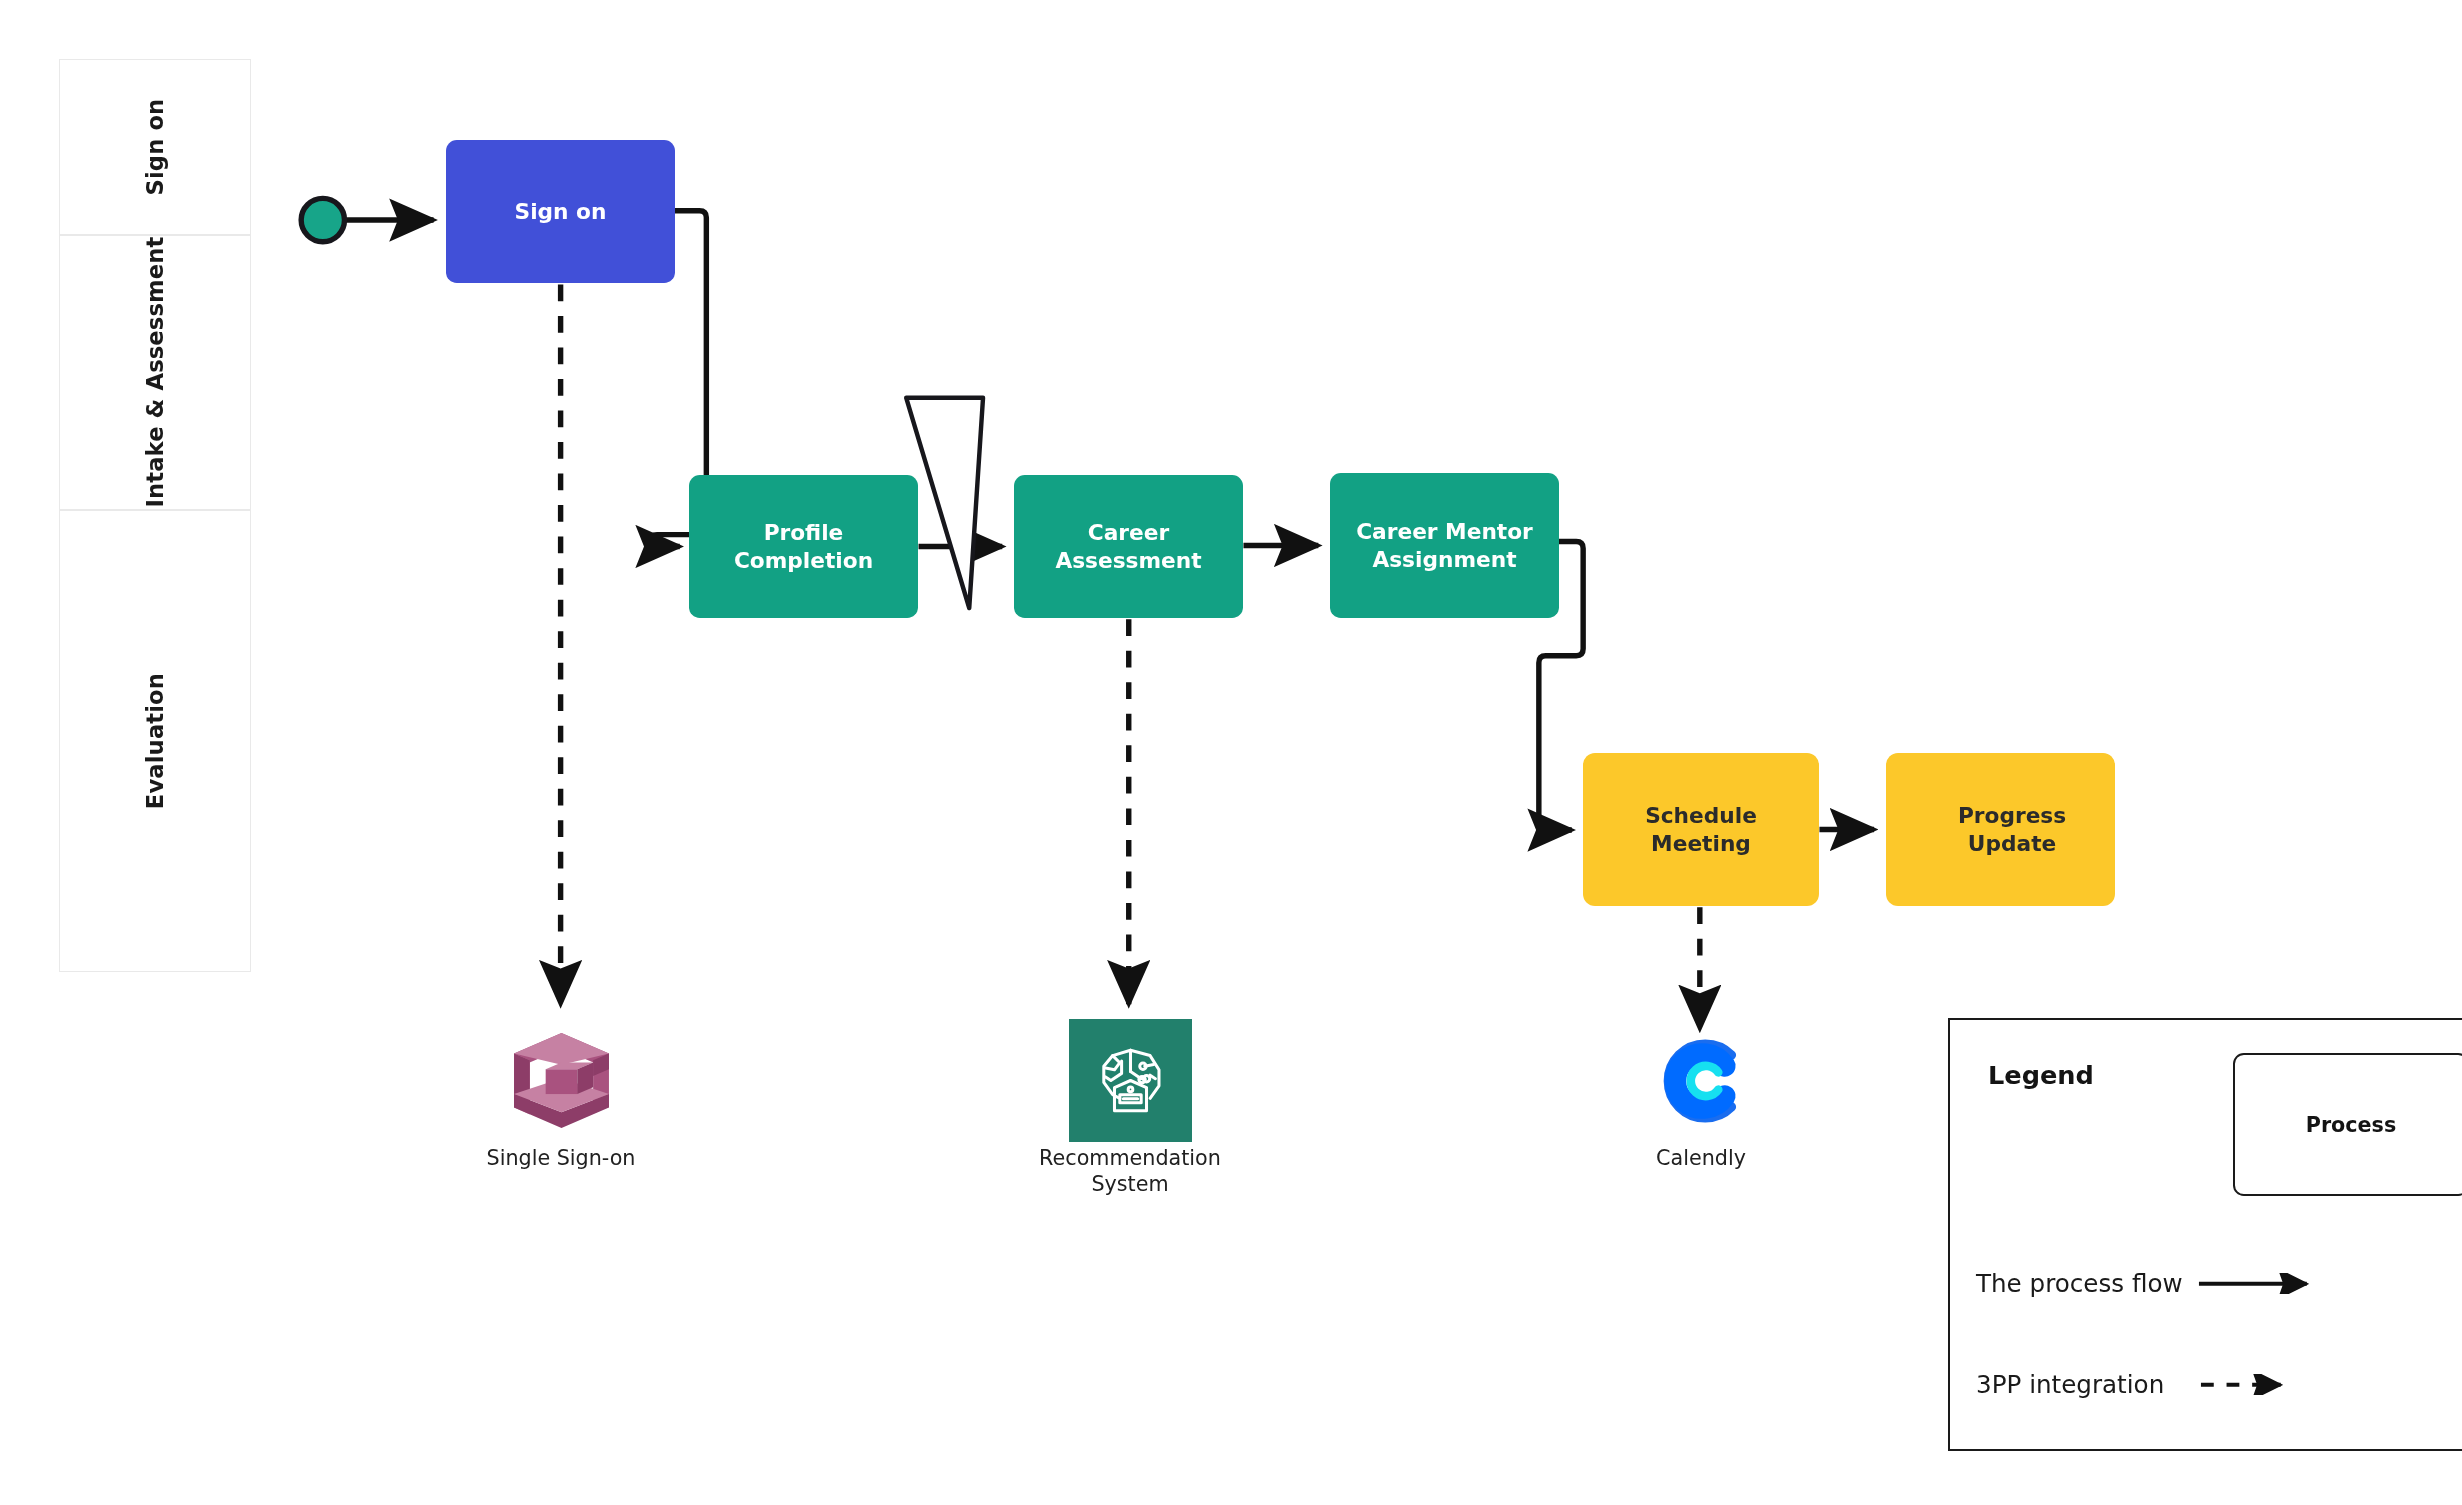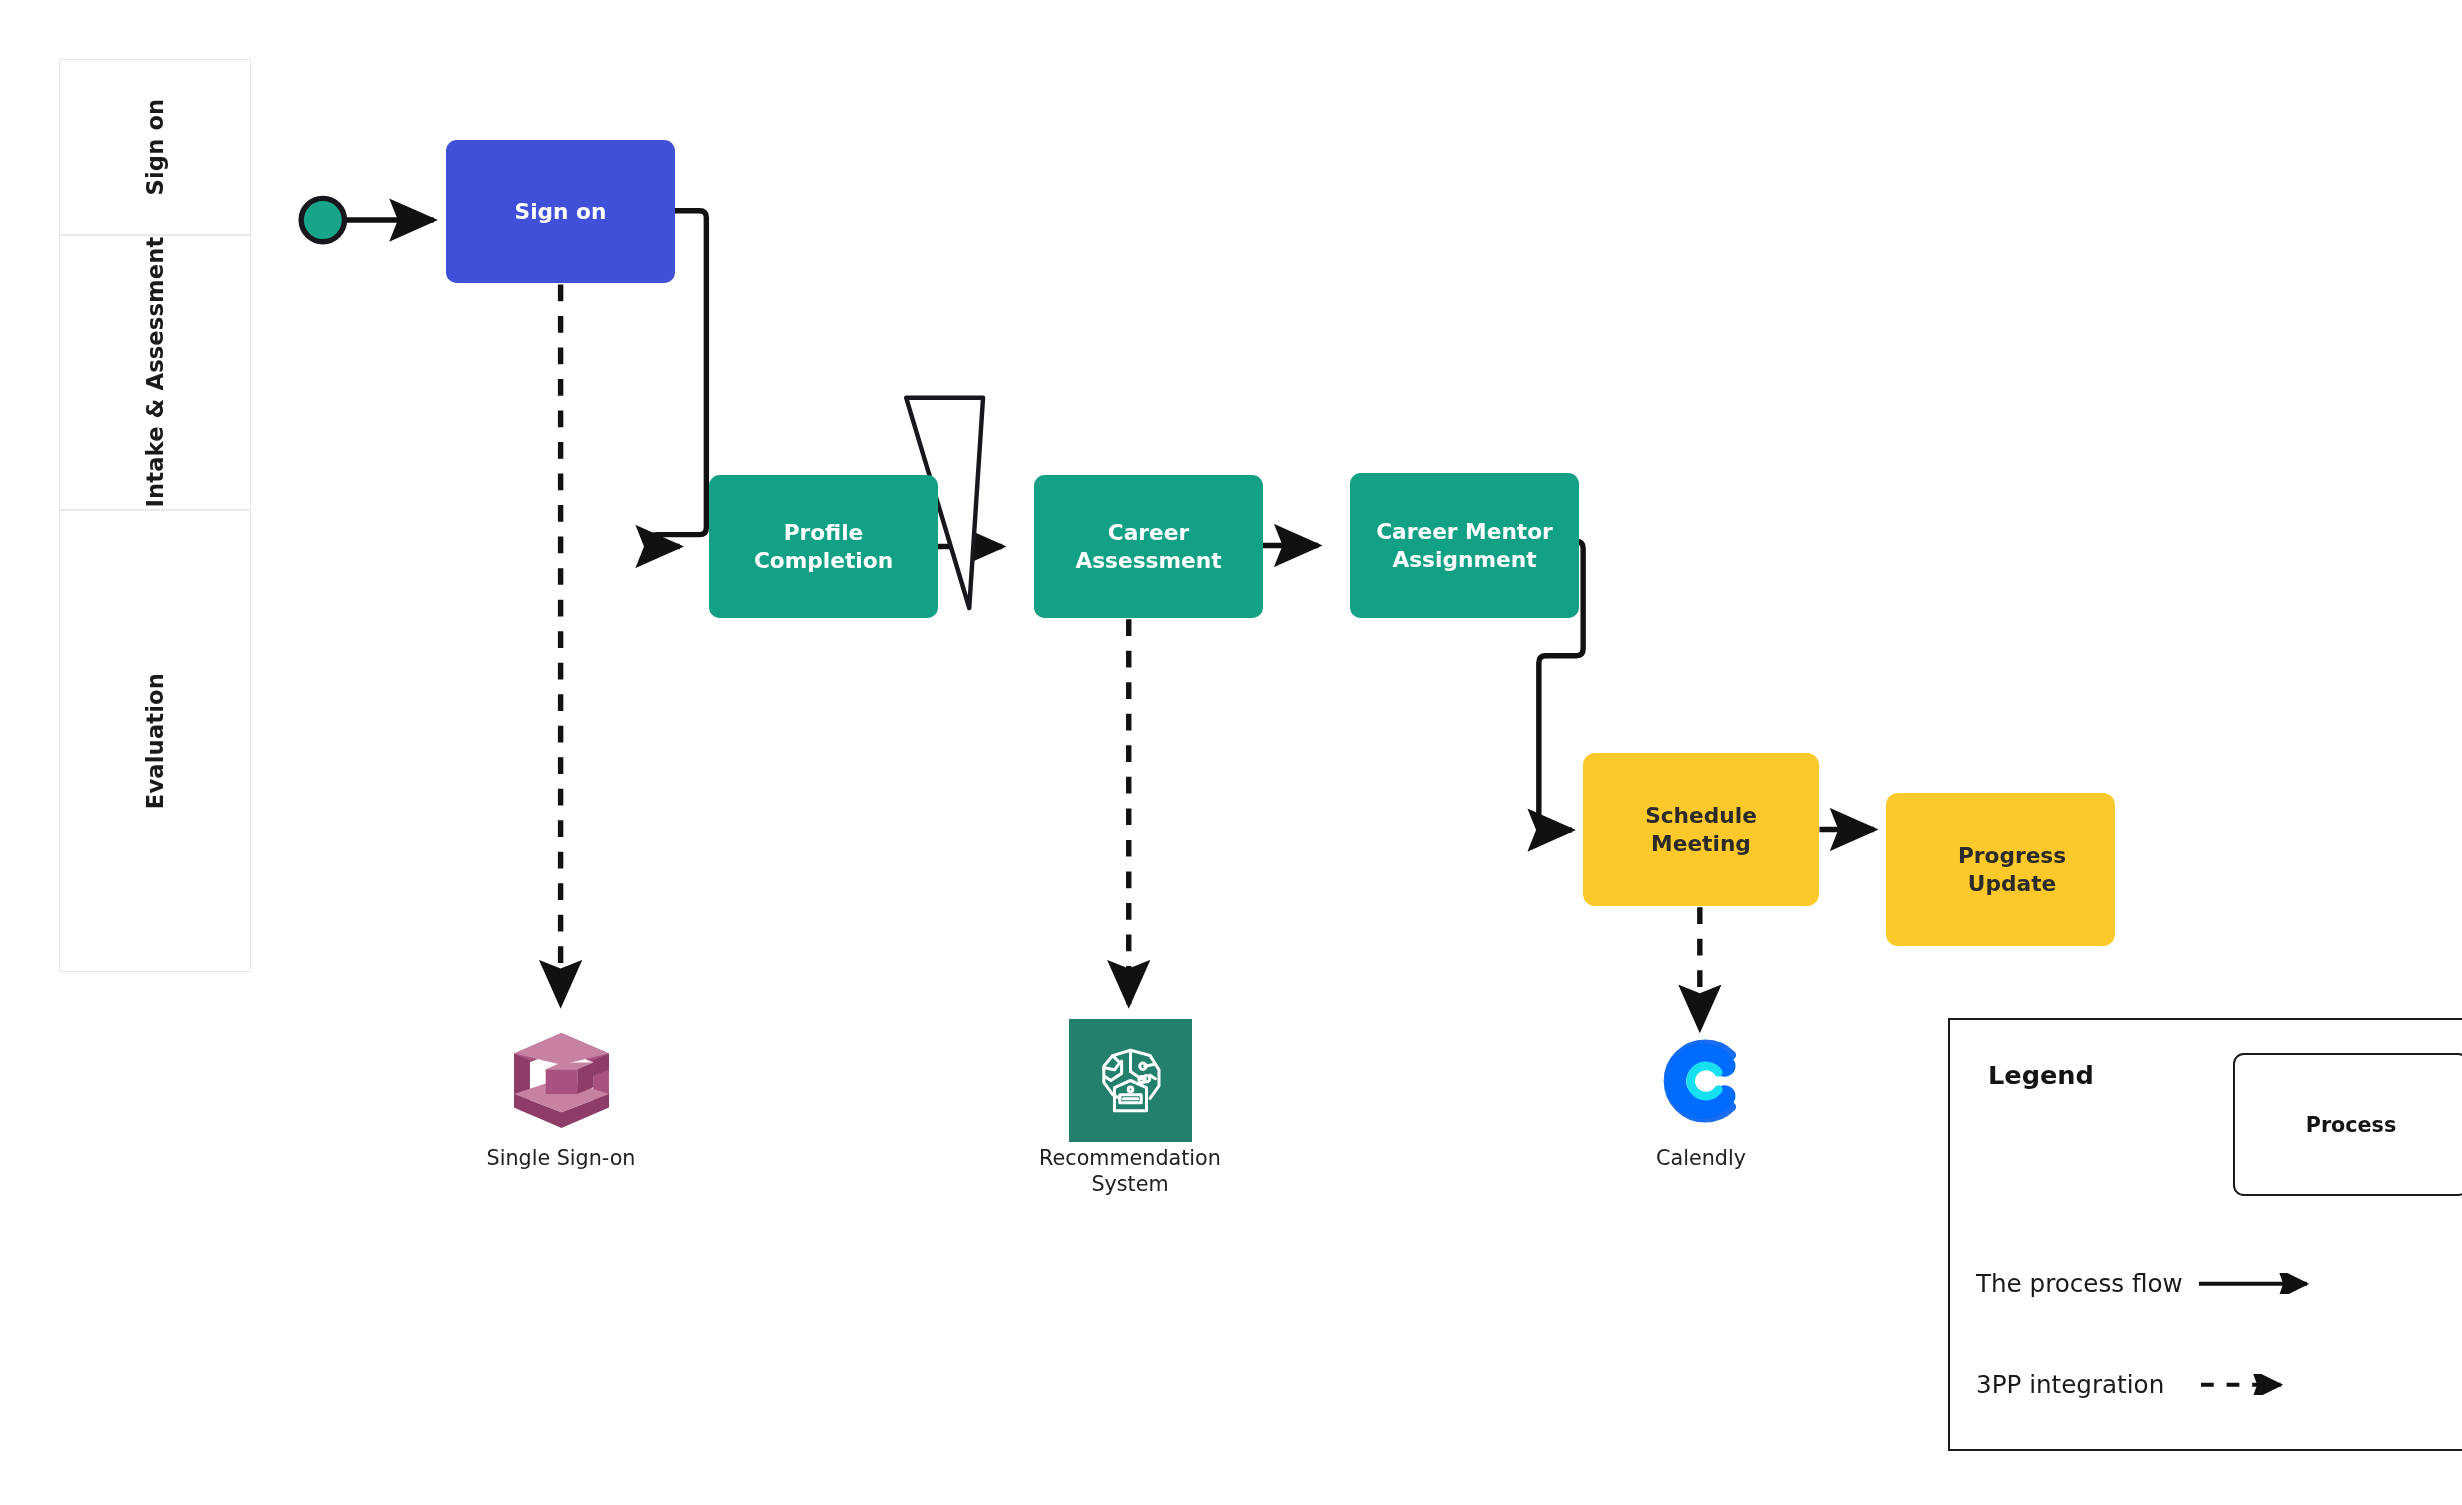--- a/index.html
+++ b/index.html
@@ -35,29 +35,29 @@
   #lane-1 .lane-body{background:#c4ded6;}
   #lane-2 .lane-body{background:#f8e5a5;}
 
   
   .task{
     position:absolute;border-radius:10.8px;
     display:flex;align-items:center;justify-content:center;text-align:center;
     font-weight:bold;line-height:1.28;box-sizing:border-box;padding:3px 6.9px;
   }
   .task.blue{background:#4150d8;color:#ffffff;}
-  .task.teal{background:#12a184;color:#ffffff;margin-left:20px;}
+  .task.teal{background:#12a184;color:#ffffff;}
   .task.amber{background:#fcc82a;color:#2b2b2b;border-radius:12px;}
 
   #task-signon      {left:446px;  top:140px;  width:229px; height:143px; font-size:21.7px;}
   #task-profile     {left:689px; top:475px;  width:229px; height:143px; font-size:21.7px;}
   #task-assessment  {left:1014px; top:475px;  width:229px; height:143px; font-size:21.7px;}
   #task-mentor      {left:1330px; top:473px;  width:229px; height:145px; font-size:21.7px;}
   #task-schedule    {left:1583px; top:753px; width:236px; height:153px; font-size:21.7px;}
-  #task-progress    {left:1886px; top:793px; width:229px; height:153px; font-size:21.7px;padding-left:30px;}
+  #task-progress    {left:1886px; top:753px; width:229px; height:153px; font-size:21.7px;padding-left:30px;}
 
   
   #callout{
     position:absolute;left:857px;top:219px;width:330px;height:177px;
     background:#ffffff;border:3.4px solid #17171c;border-radius:7.9px;
     box-sizing:border-box;padding:15.8px 16.7px 0 17.7px;
     font-size:21.7px;line-height:1.33;color:#2a2a2a;
   }
 
   

